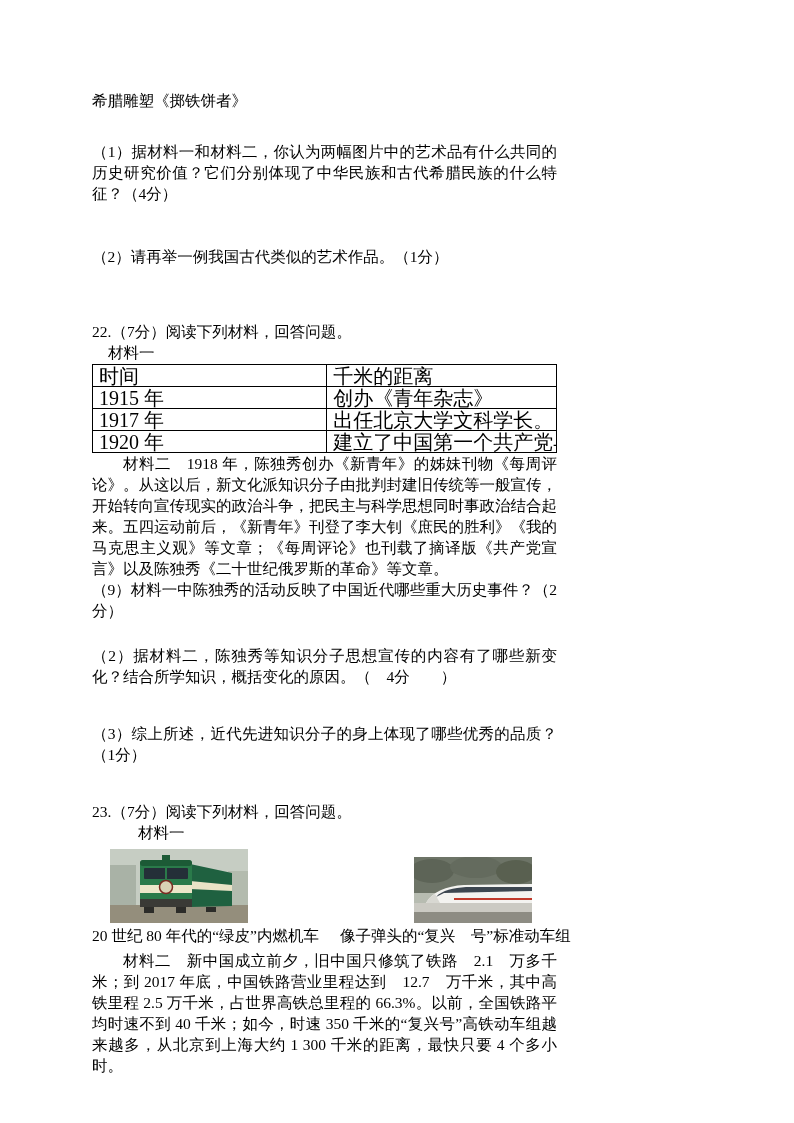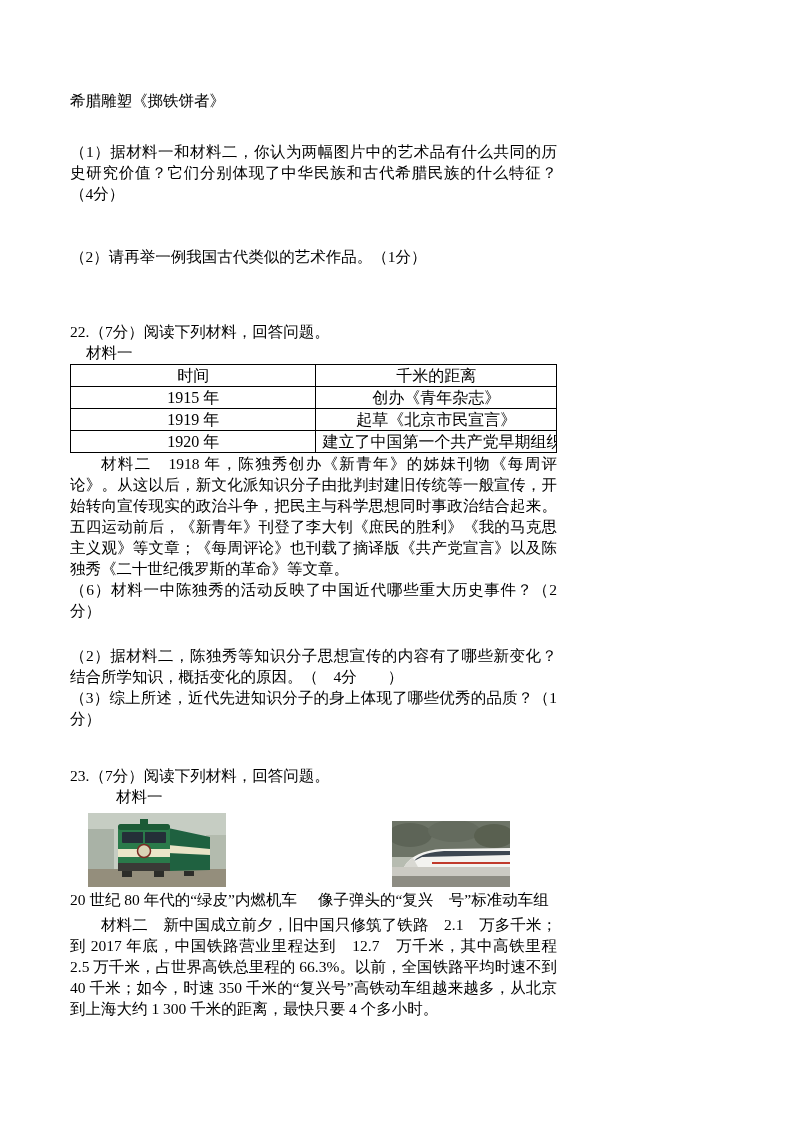--- a/index.html
+++ b/index.html
@@ -3,43 +3,43 @@
 <meta charset="utf-8">
 <style>
   * { margin:0; padding:0; box-sizing:border-box; }
   html,body { background:#ffffff; }
   body {
     width:794px; height:1123px;
     font-family:"Liberation Serif","DejaVu Serif",serif;
     font-size:15.5px; line-height:21px; color:#000;
     overflow:hidden;
   }
-  .page { width:678px; height:1123px; padding:90px 121px 0 70px; }
+  .page { width:678px; height:1123px; padding:90px 121px 0 92px; }
   p { margin:0; }
   .para { text-align:justify; }
   .q21q1 { margin-top:30px; }
   .q21q2 { margin-top:42px; }
   .q22intro { margin-top:54px; }
   .indent1 { padding-left:16px; }
   .indent3 { padding-left:46px; }
   table.activity-table {
     width:100%; border-collapse:collapse; table-layout:fixed;
     margin-top:1px;
   }
   table.activity-table th, table.activity-table td {
     border:1px solid #000;
-    font-weight:normal; text-align:center;
-    font-size:16px; line-height:20px;
+    font-weight:normal; text-align:left;
+    font-size:20px; line-height:20px;
     padding:0 6px; height:22px;
     overflow:hidden; white-space:nowrap;
   }
   th.col-time { width:50.5%; }
   .mat2 { text-indent:2em; }
   .q22q2 { margin-top:24px; }
-  .q22q3 { }
+  .q22q3 { margin-top:36px; }
   .q23intro { margin-top:36px; }
   .images-row {
     display:flex; align-items:flex-end;
     margin:4px 0 2px 18px;
     gap:166px;
     height:76px;
   }
   .train-photo { display:block; }
   .train-photo.left  { width:138px; height:74px; }
   .train-photo.right { width:118px; height:66px; }
@@ -65,32 +65,32 @@
         <th class="col-time">时间</th>
         <th>千米的距离</th>
       </tr>
     </thead>
     <tbody>
       <tr>
         <td>1915 年</td>
         <td>创办《青年杂志》</td>
       </tr>
       <tr>
-        <td>1919 年</td>
-        <td>起草《北京市民宣言》</td>
+        <td>1917 年</td>
+        <td>出任北京大学文科学长。</td>
       </tr>
       <tr>
         <td>1920 年</td>
         <td>建立了中国第一个共产党早期组织。</td>
       </tr>
     </tbody>
   </table>
 
   <p class="para mat2">材料二　1918 年，陈独秀创办《新青年》的姊妹刊物《每周评论》。从这以后，新文化派知识分子由批判封建旧传统等一般宣传，开始转向宣传现实的政治斗争，把民主与科学思想同时事政治结合起来。五四运动前后，《新青年》刊登了李大钊《庶民的胜利》《我的马克思主义观》等文章；《每周评论》也刊载了摘译版《共产党宣言》以及陈独秀《二十世纪俄罗斯的革命》等文章。</p>
-  <p class="para">（6）材料一中陈独秀的活动反映了中国近代哪些重大历史事件？（2分）</p>
+  <p class="para">（9）材料一中陈独秀的活动反映了中国近代哪些重大历史事件？（2分）</p>
   <p class="para q22q2">（2）据材料二，陈独秀等知识分子思想宣传的内容有了哪些新变化？结合所学知识，概括变化的原因。（　4分　　）</p>
   <p class="para q22q3">（3）综上所述，近代先进知识分子的身上体现了哪些优秀的品质？（1分）</p>
 
   <p class="para q23intro">23.（7分）阅读下列材料，回答问题。</p>
   <p class="para indent3">材料一</p>
 
   <div class="images-row">
     <svg class="train-photo left" viewBox="0 0 138 74" xmlns="http://www.w3.org/2000/svg">
       <rect width="138" height="74" fill="#c6cdc3"></rect>
       <rect x="0" y="16" width="26" height="42" fill="#a9b2a6"></rect>

